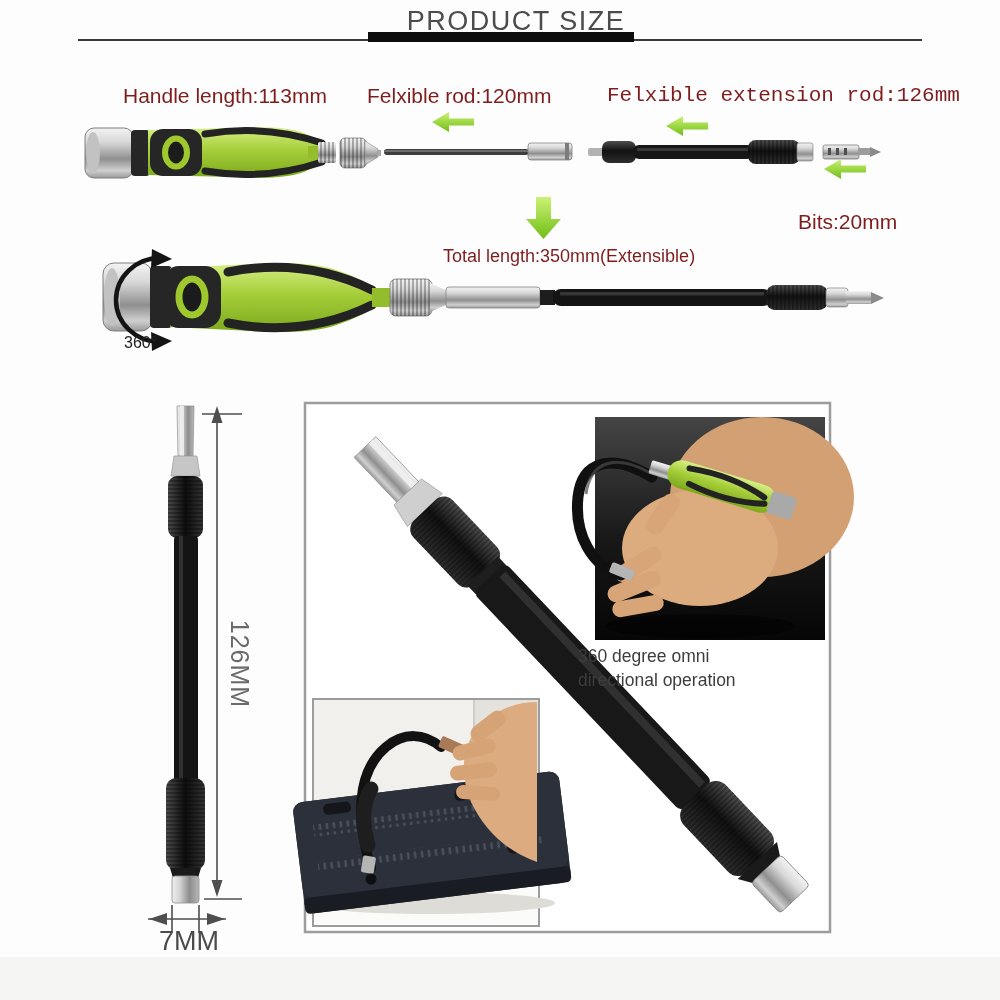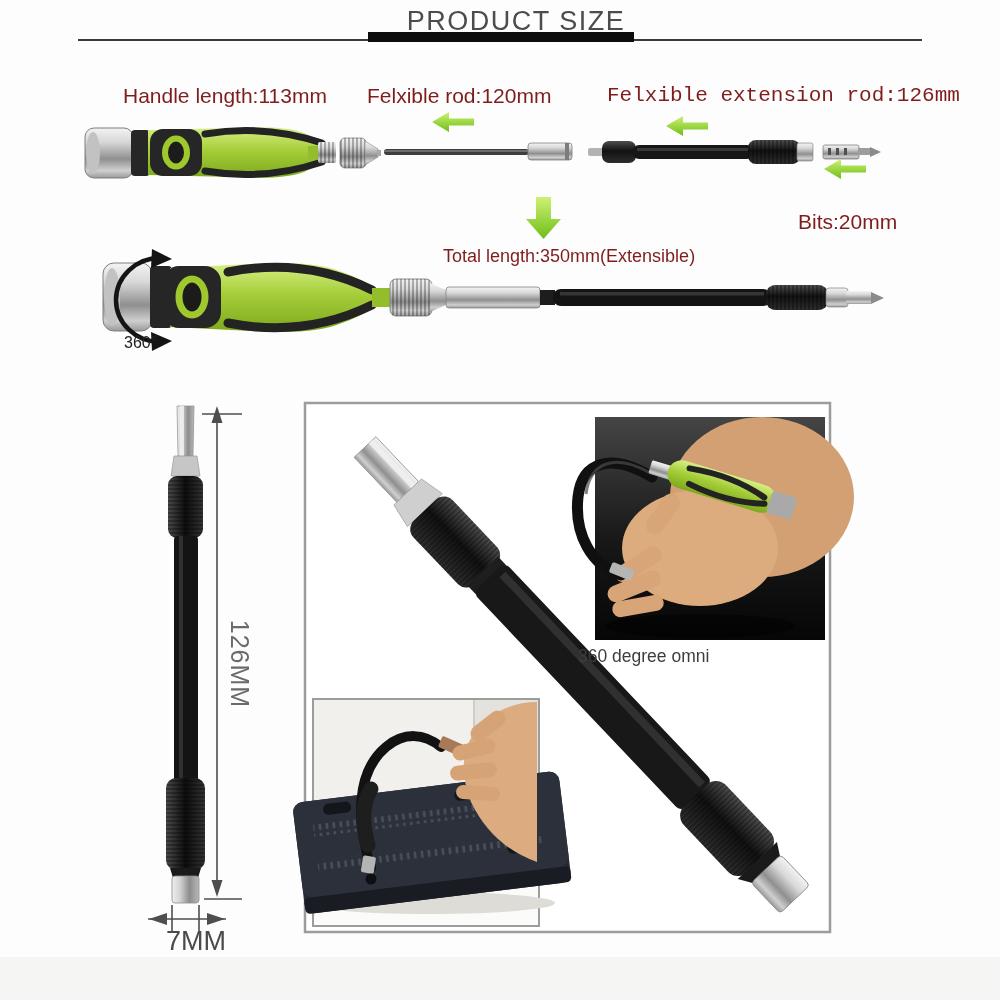--- a/index.html
+++ b/index.html
@@ -18,21 +18,21 @@
   .rule-bar  { position:absolute; left:368px; top:32px; width:266px; height:10px; background:#0d0d0d; }
   .ann { font-size:21px; }
   .total { font-size:18px; }
   .deg { font-size:16px; color:#222; }
   .dim-len {
     position:absolute; left:195px; top:650px; width:90px; height:28px;
     text-align:center; font-size:25px; color:#6a6a6a; letter-spacing:1px;
     transform:rotate(90deg);
   }
   .dim-dia {
-    position:absolute; left:152px; top:926px; width:74px; text-align:right;
+    position:absolute; left:152px; top:926px; width:74px; text-align:center;
     font-size:27px; color:#4a4a4a;
   }
   .caption {
     position:absolute; left:578px; top:645px; width:250px; text-align:left;
     font-size:17.5px; color:#3d3d3d; line-height:1.35;
   }
 </style>
 </head>
 <body>
 
@@ -290,15 +290,16 @@
   <div class="label ann" style="left:607px; top:84px;font-family:Liberation Mono, monospace;">Felxible extension rod:126mm</div>
   <div class="label ann" style="left:798px; top:185px;margin-top:25px;">Bits:20mm</div>
   <div class="label total" style="left:443px; top:247px;">Total length:350mm(Extensible)</div>
   <div class="label deg" style="left:124px; top:334px;">360°</div>
 
   <div class="dim-len">126MM</div>
   <div class="dim-dia">7MM</div>
 
   <div class="caption">
     <div>360 degree omni</div>
+    <div>directional operation</div>
   </div>
 
 </div>
 
 </body></html>

